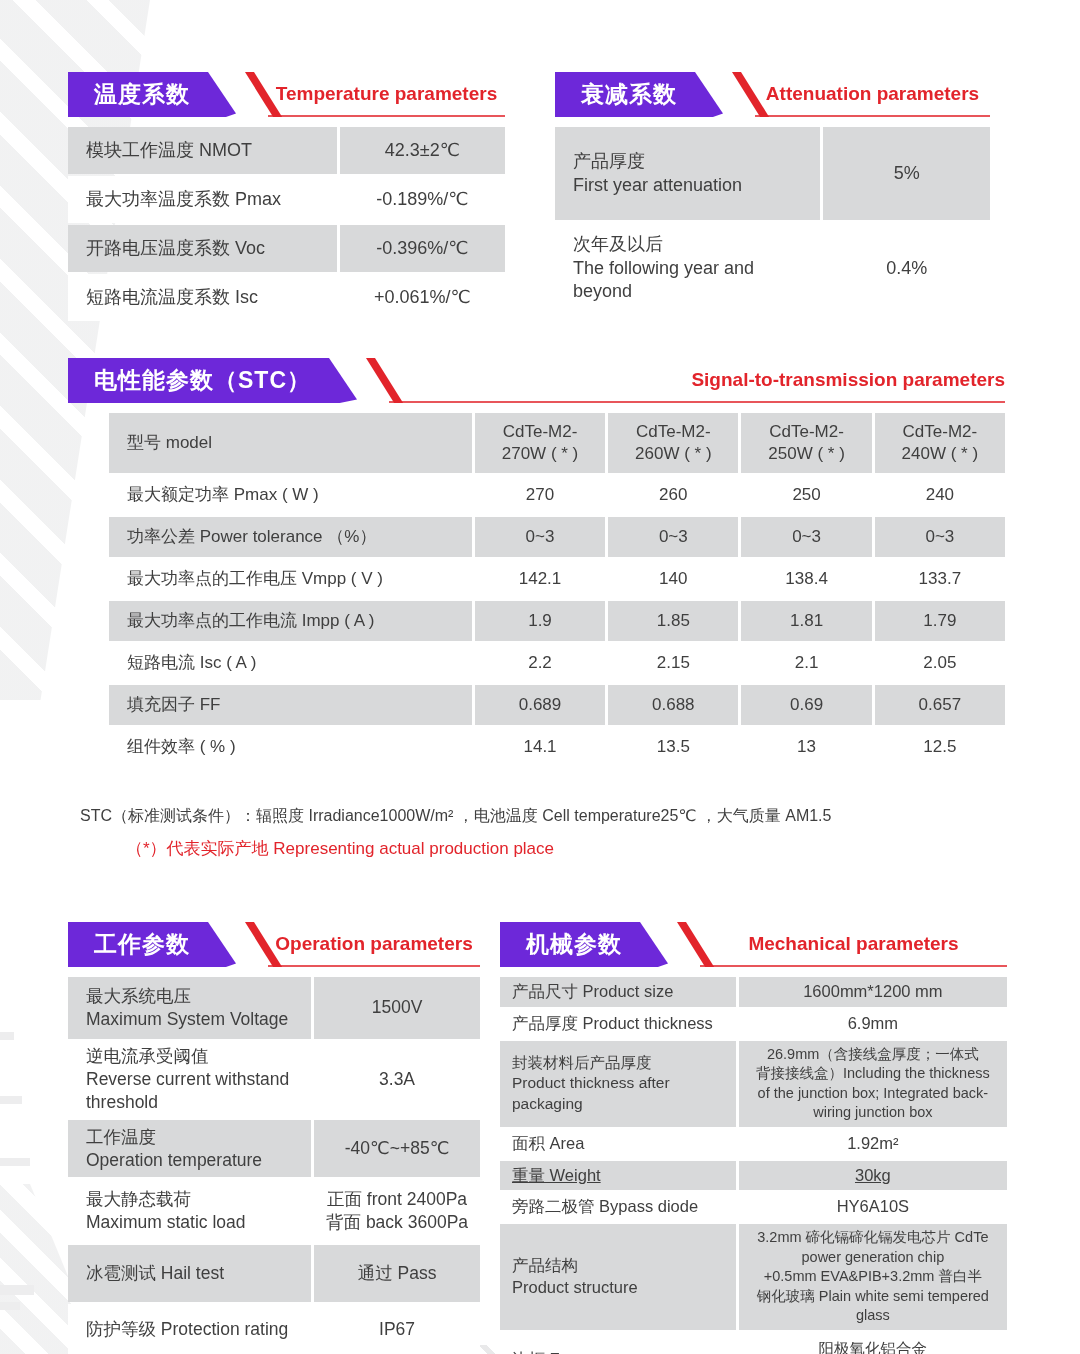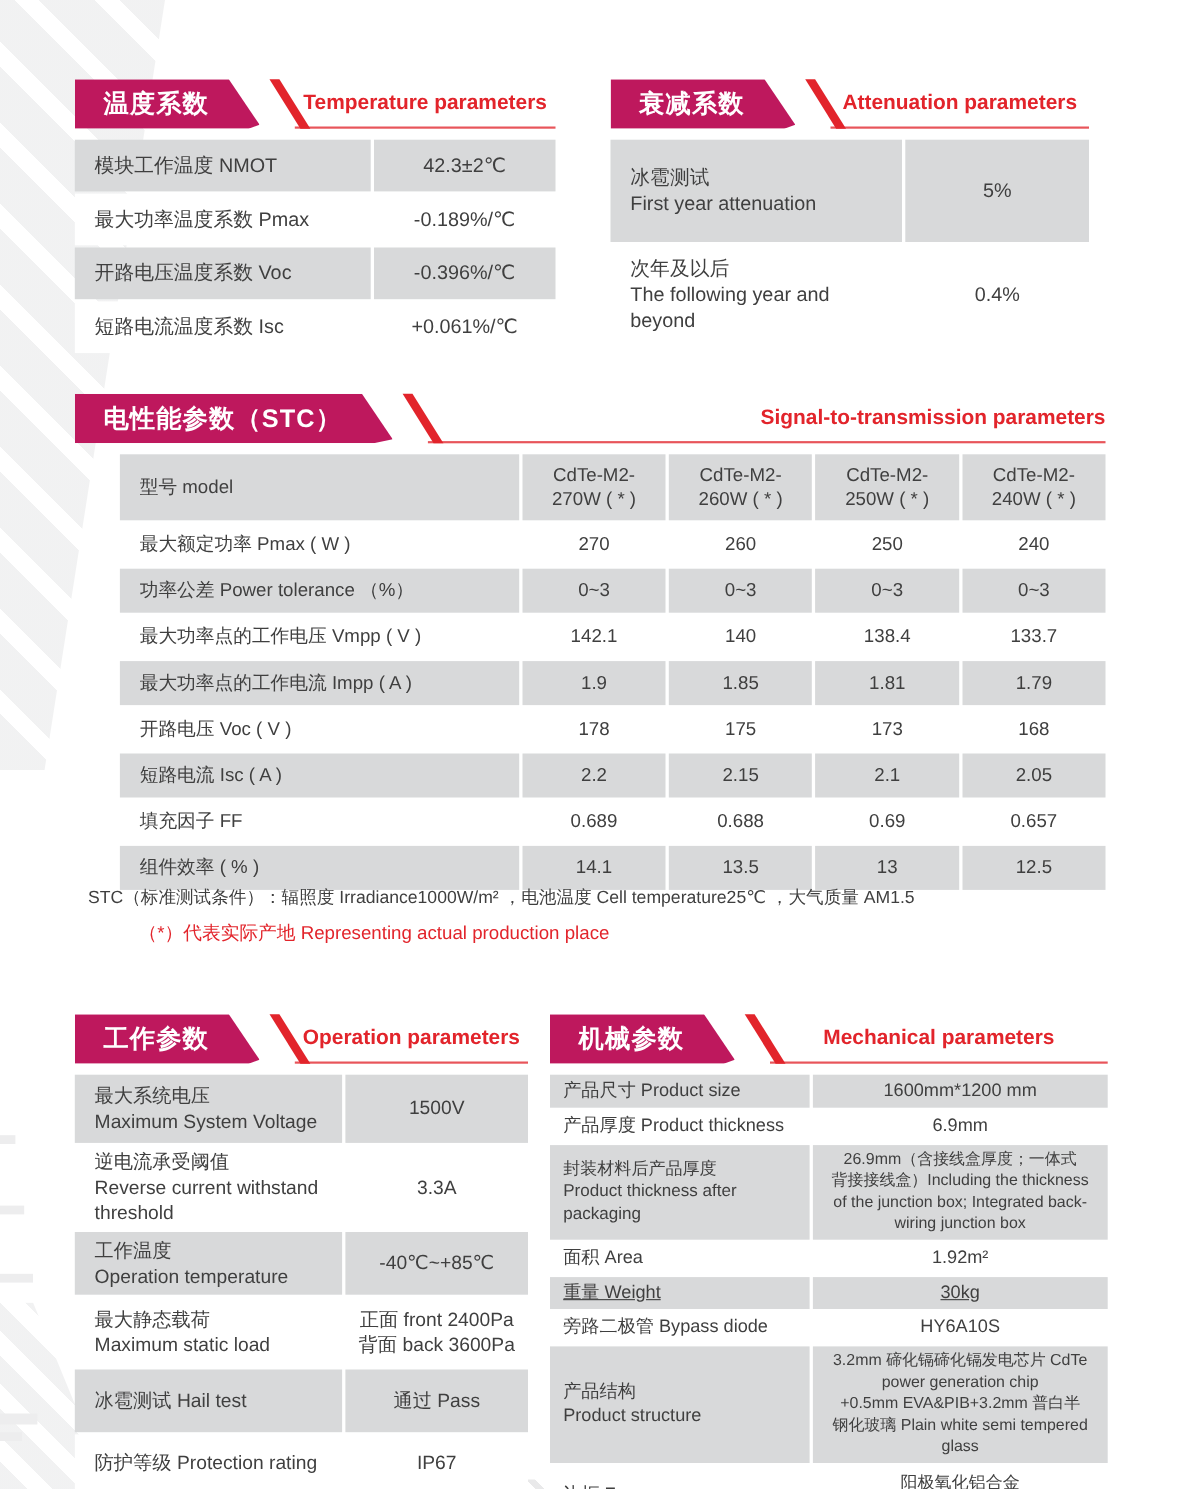--- a/index.html
+++ b/index.html
@@ -21,21 +21,21 @@
     clip-path:polygon(0 0,30% 0,100% 100%,0 100%);
   }
   #deco-teeth{
     left:84px;bottom:0;width:576px;height:9px;
     background:repeating-linear-gradient(45deg,#e9e9ea 0 6px,#ffffff 6px 19px);
   }
   .dash{position:absolute;left:0;background:#ededee;height:8px;}
   
   .banner{display:flex;align-items:stretch;height:45px;position:relative;}
   .banner-flag{
-    background:#be185d;color:#ffffff;font-weight:bold;font-size:23px;letter-spacing:1px;
+    background:#6d28d9;color:#ffffff;font-weight:bold;font-size:23px;letter-spacing:1px;
     display:flex;align-items:center;padding:0 46px 0 26px;
     clip-path:polygon(0 0,calc(100% - 28px) 0,100% 92%,94% 100%,0 100%);
   }
   .banner-slash{
     width:9px;background:#e2242b;margin-left:9px;
     transform:skewX(32deg);transform-origin:top left;
   }
   .banner-rest{
     flex:1;display:flex;align-items:center;justify-content:center;
     border-bottom:2px solid #e8555a;margin-left:14px;
@@ -134,21 +134,21 @@
 <section class="panel small-banner" id="panel-atten">
   <div class="banner">
     <div class="banner-flag">衰减系数</div>
     <div class="banner-slash"></div>
     <div class="banner-rest">
         <span class="banner-en">Attenuation parameters</span>
       </div>
   </div>
   <div class="tbl">
     <div class="row">
-      <div class="cell label pre">冰雹测试
+      <div class="cell label pre">产品厚度
 First year attenuation</div>
       <div class="cell val">5%</div>
     </div>
     <div class="row">
       <div class="cell label pre">次年及以后
 The following year and beyond</div>
       <div class="cell val">0.4%</div>
     </div>
   </div>
 </section>
@@ -195,27 +195,20 @@
       <div class="cell val">133.7</div>
     </div>
     <div class="row">
       <div class="cell label">最大功率点的工作电流 Impp ( A )</div>
       <div class="cell val">1.9</div>
       <div class="cell val">1.85</div>
       <div class="cell val">1.81</div>
       <div class="cell val">1.79</div>
     </div>
     <div class="row">
-      <div class="cell label">开路电压 Voc ( V )</div>
-      <div class="cell val">178</div>
-      <div class="cell val">175</div>
-      <div class="cell val">173</div>
-      <div class="cell val">168</div>
-    </div>
-    <div class="row">
       <div class="cell label">短路电流 Isc ( A )</div>
       <div class="cell val">2.2</div>
       <div class="cell val">2.15</div>
       <div class="cell val">2.1</div>
       <div class="cell val">2.05</div>
     </div>
     <div class="row">
       <div class="cell label">填充因子 FF</div>
       <div class="cell val">0.689</div>
       <div class="cell val">0.688</div>

